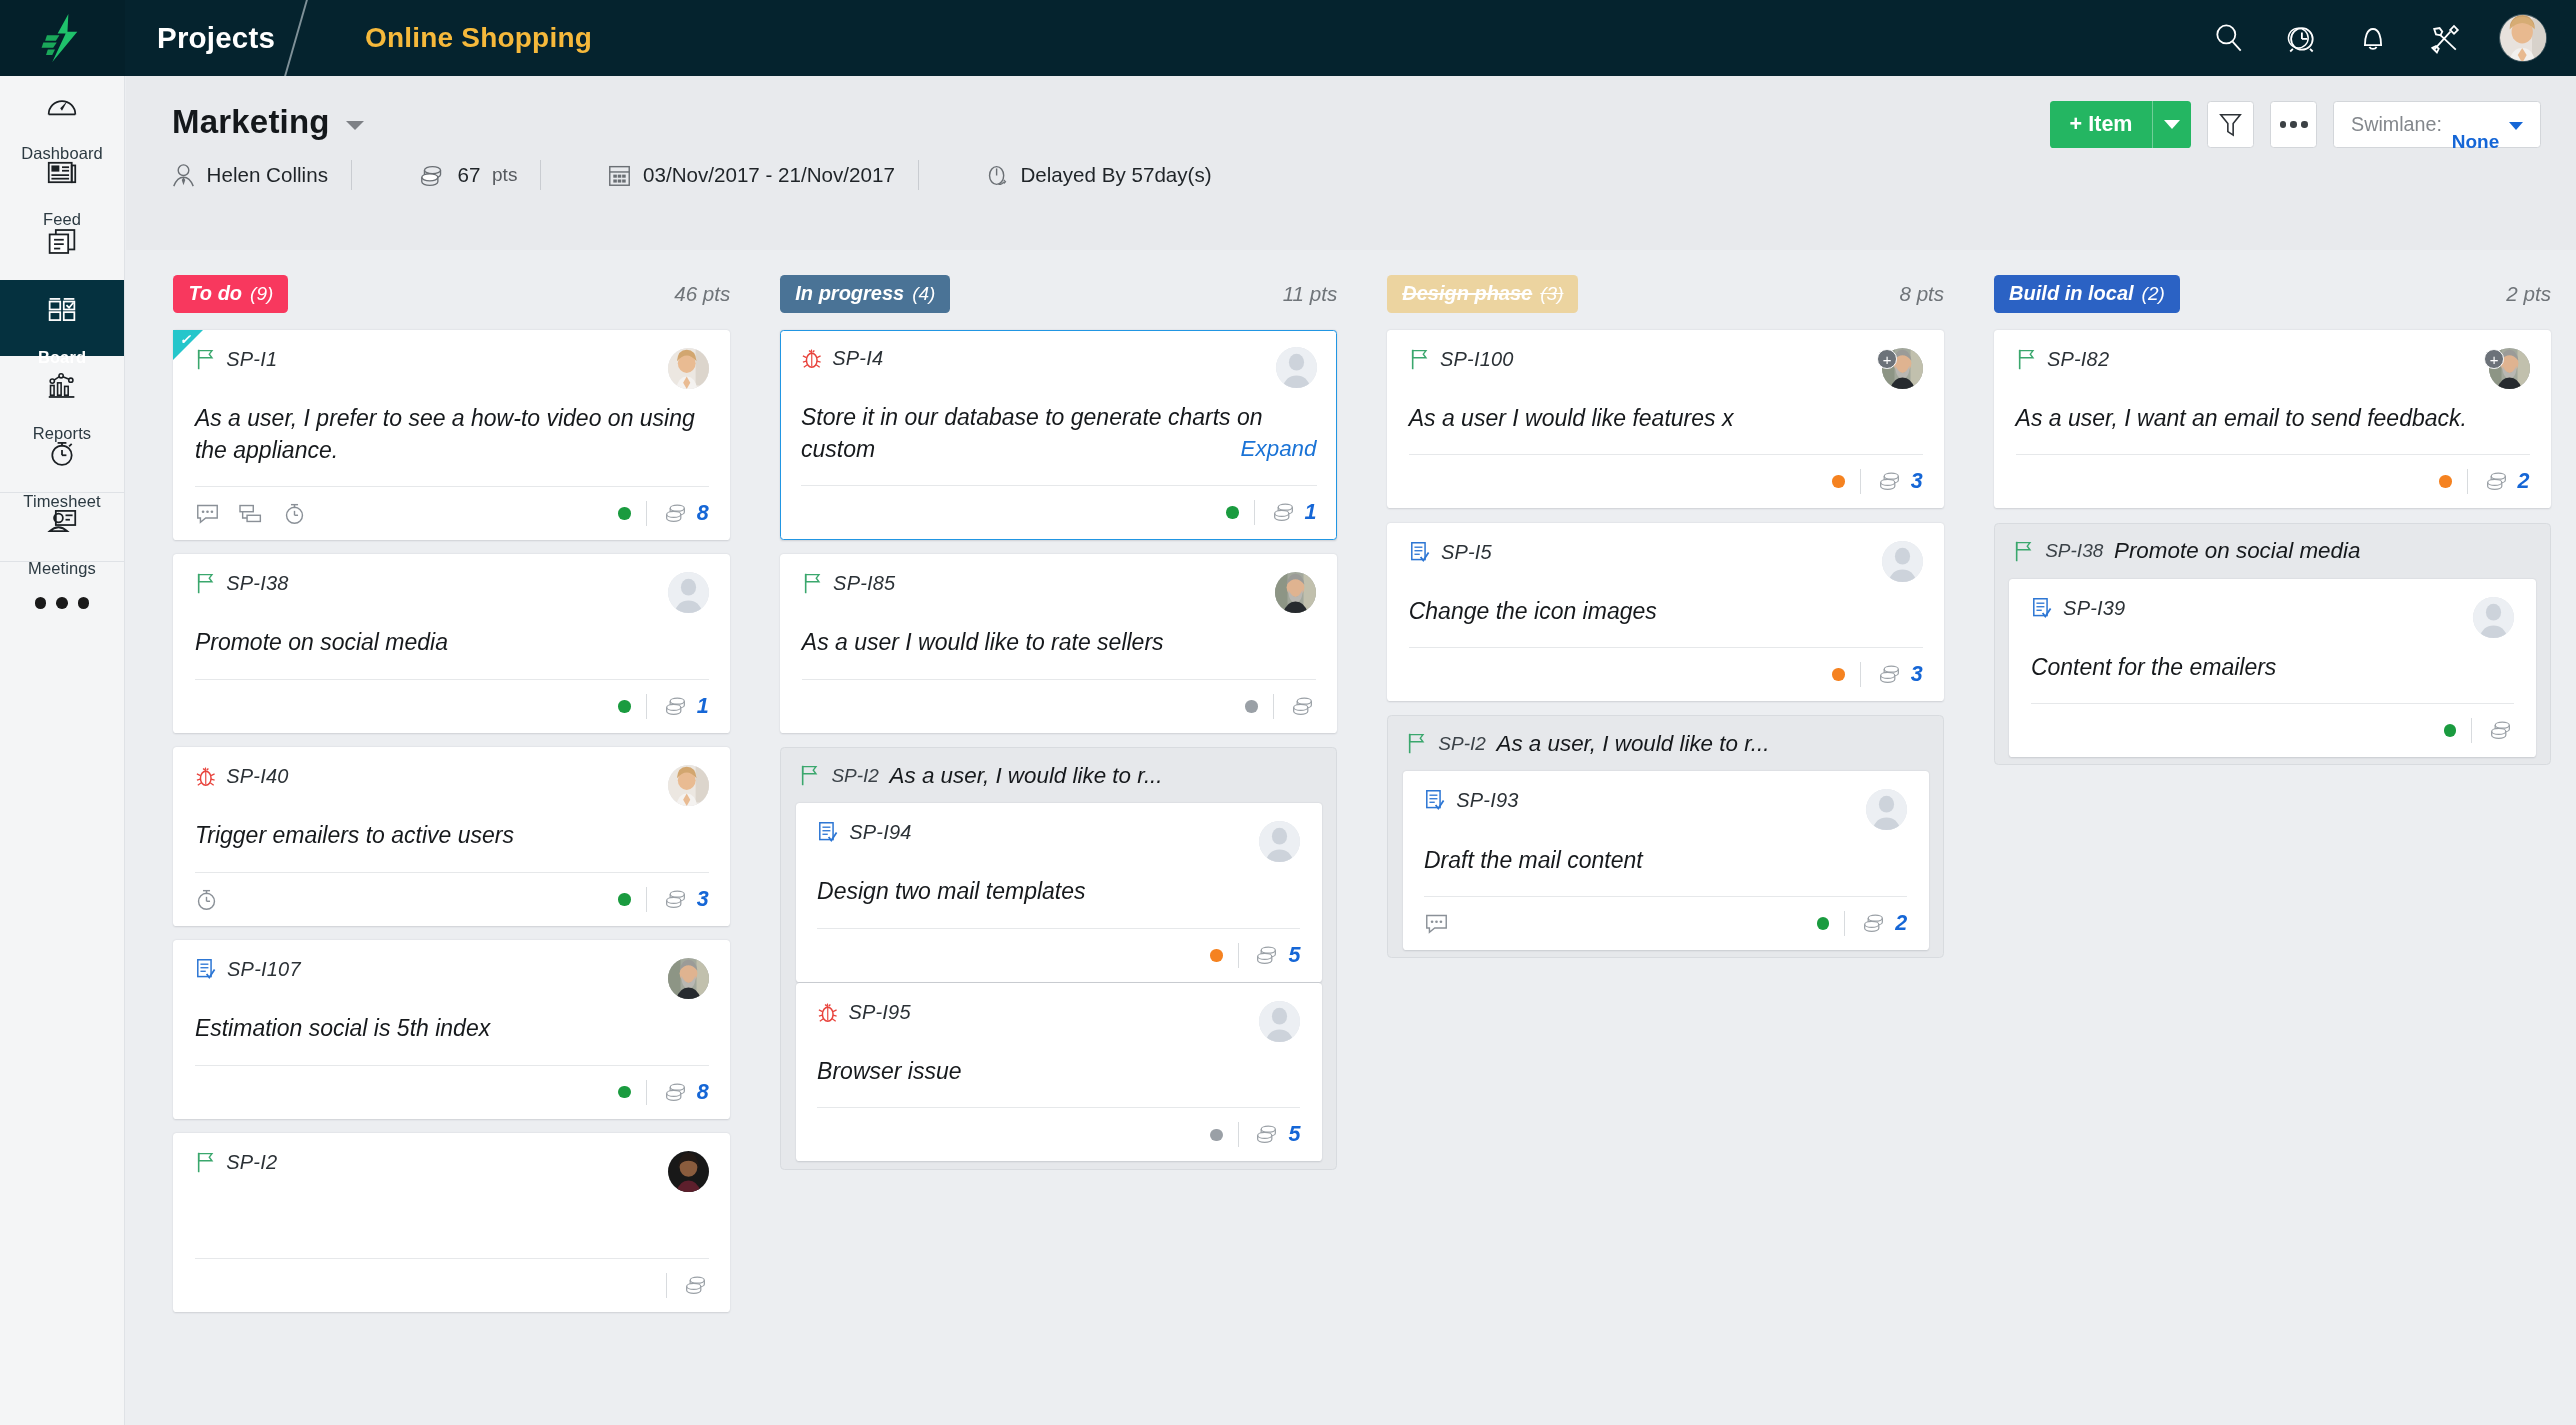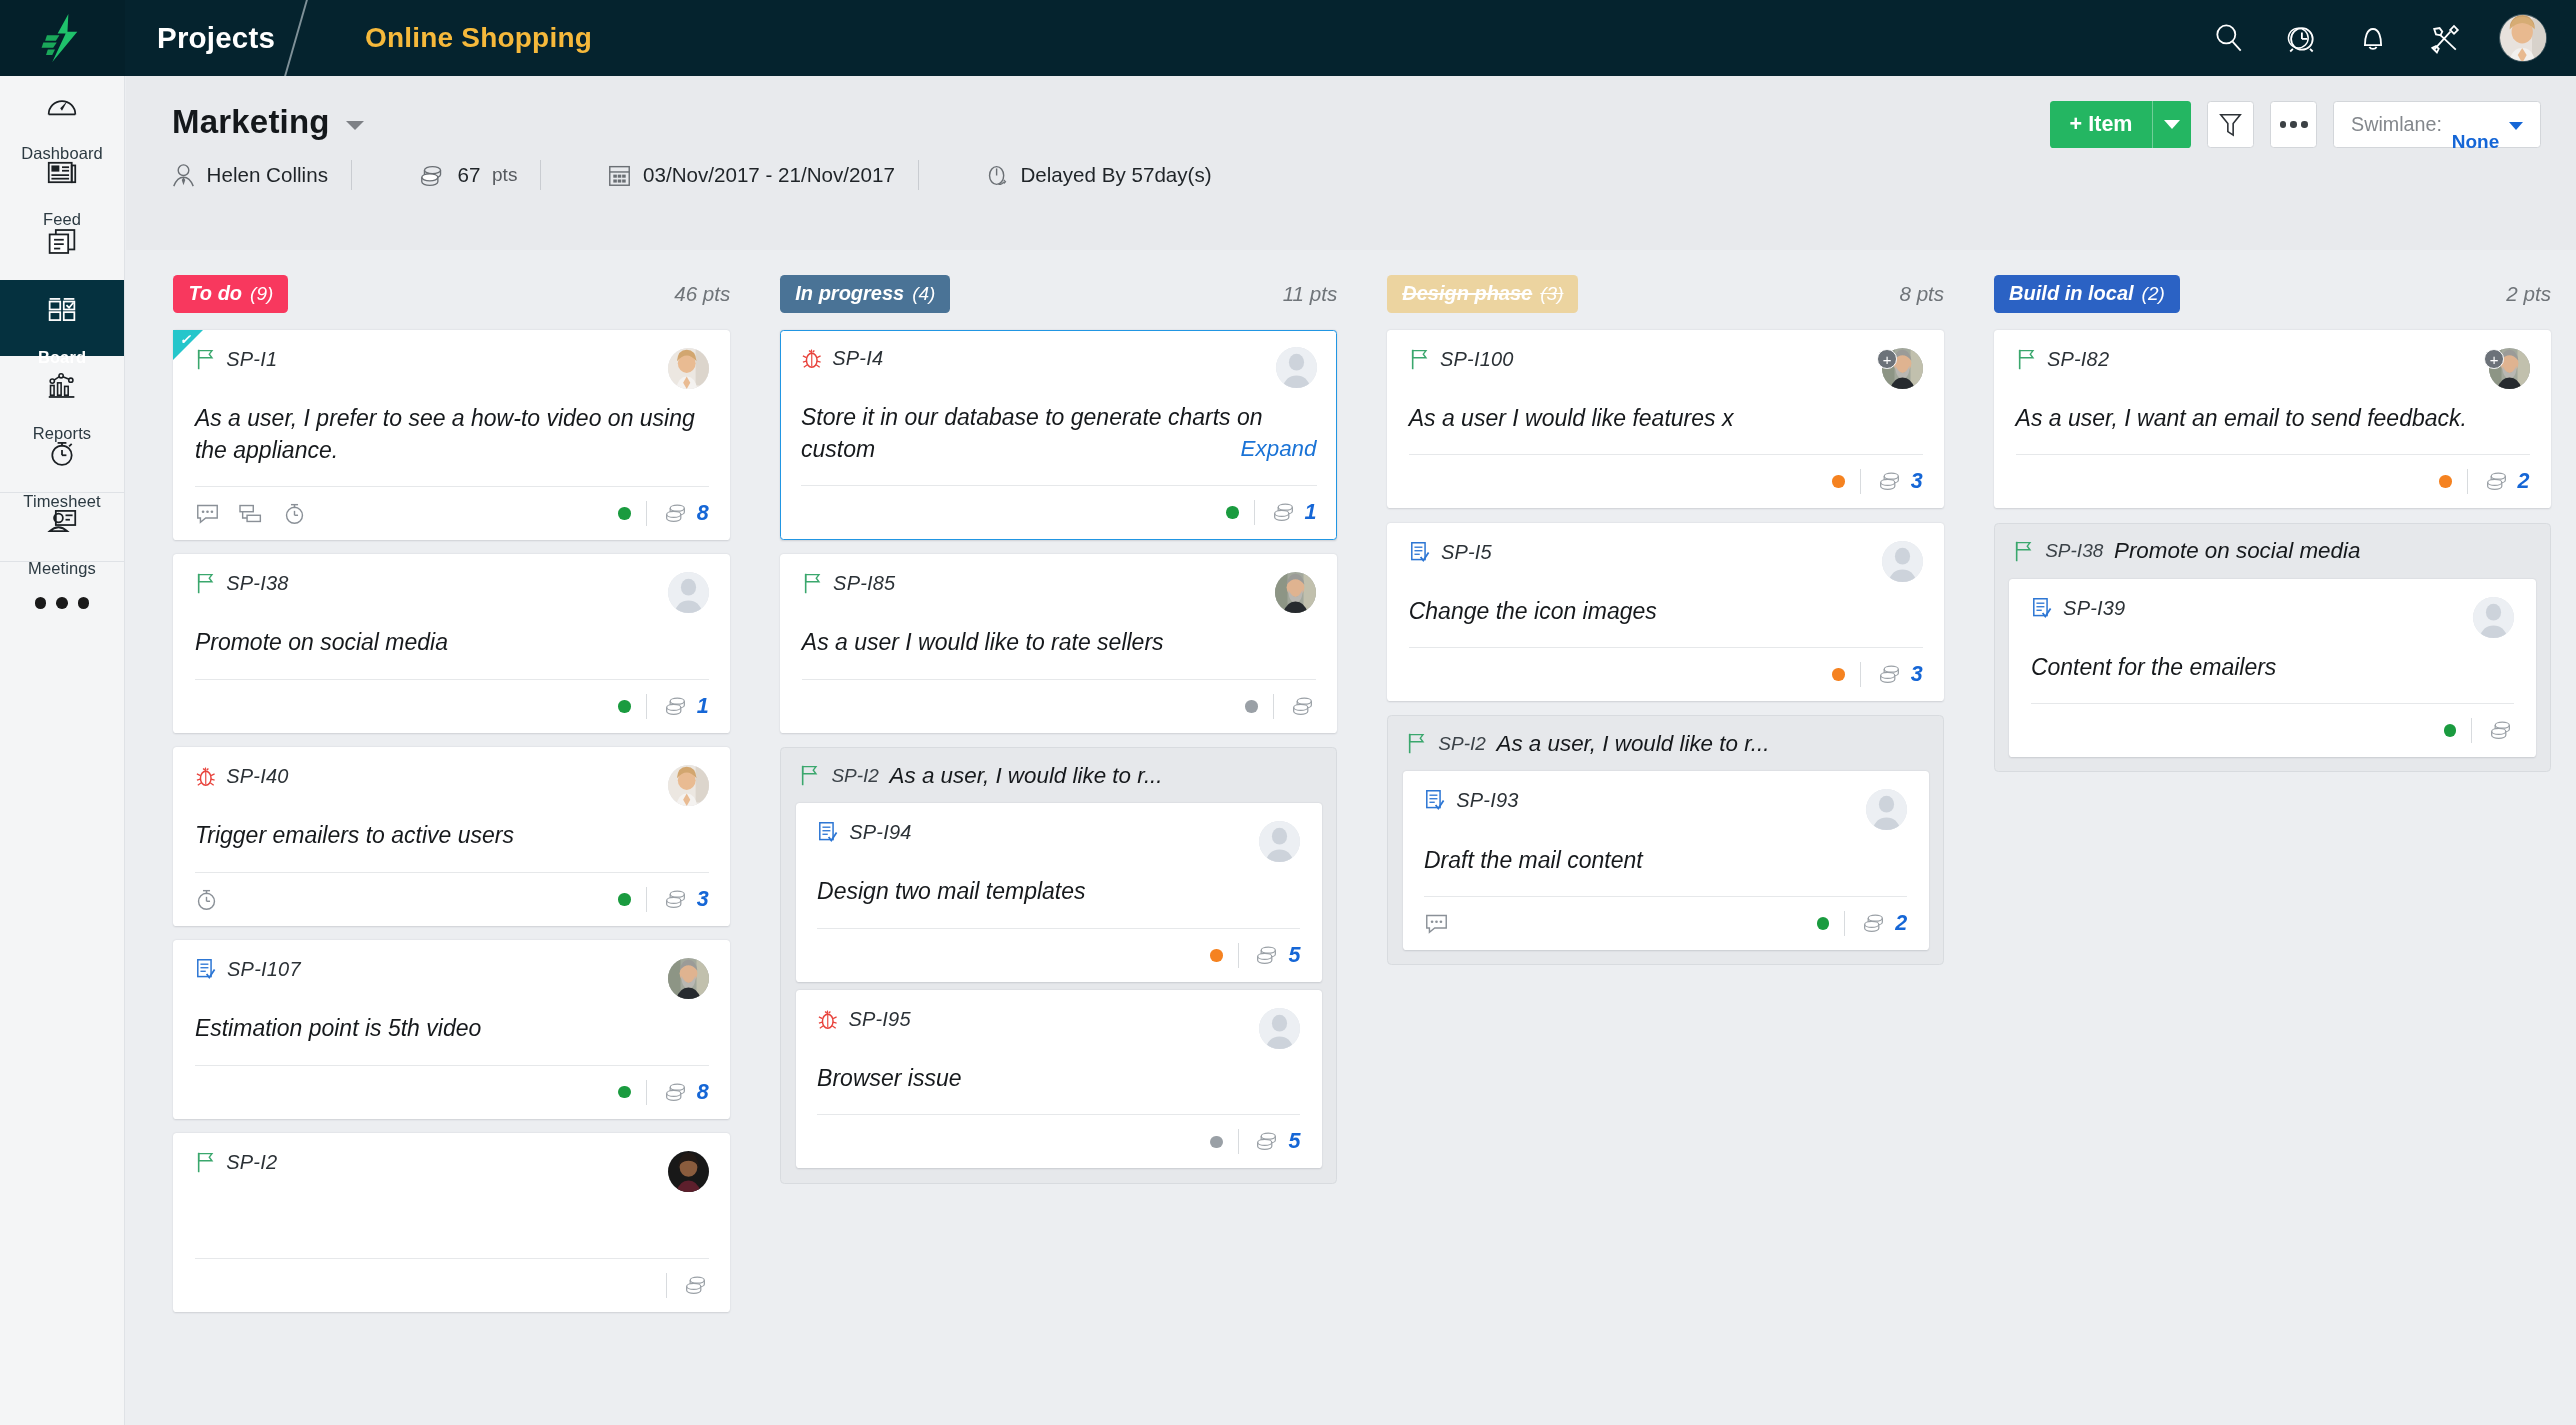--- a/index.html
+++ b/index.html
@@ -217,21 +217,21 @@
   .group {
     background: #e6e8eb; border: 0.9px solid #d8dbdf; border-radius: 4.5px;
     padding: 0 14.3px 6.3px 14.3px; margin-bottom: 14.3px;
   }
   .group-head {
     display: flex; align-items: center; gap: 10.7px;
     height: 55px; padding: 0 3.6px;
   }
   .group-id { font-size: 19px; color: #3b4248; }
   .group-title { font-size: 22.4px; color: #16191c; }
-  .group .card { margin-bottom: 8px; }
+  .group .card { margin-bottom: 1px; }
 </style>
 </head>
 <body>
 
 <div class="topbar">
   <div class="logo-box">
     <svg class="logo-glyph" viewBox="0 0 56 58">
       <path d="M34 2 L22 24 L31 24 L16 56 L44 22 L33 22 Z" fill="#1fc16b"></path>
       <path d="M10 26 L24 26 L20 32 L8 32 Z" fill="#1aa85a"></path>
       <path d="M6 34 L21 34 L17 40 L4 40 Z" fill="#1aa85a"></path>
@@ -667,21 +667,21 @@
       <rect width="46" height="46" fill="#a3a89c"></rect>
       <rect x="0" y="0" width="14" height="46" fill="#8d9585"></rect>
       <rect x="32" y="0" width="14" height="46" fill="#c1c0ad"></rect>
       <ellipse cx="23" cy="17" rx="10" ry="11" fill="#dfb390"></ellipse>
       <path d="M13 14 q10 -12 20 0 q-2 -12 -10 -12 q-8 0 -10 12 z" fill="#9b9b98"></path>
       <path d="M15 20 q8 16 16 0 q0 14 -8 14 q-8 0 -8 -14 z" fill="#b9b7b2"></path>
       <path d="M9 46 q4 -13 14 -13 q10 0 14 13 z" fill="#262a2e"></path>
     </svg></span>
       </span>
     </div>
-    <div class="card-title">Estimation point is 5th video</div>
+    <div class="card-title">Estimation social is 5th index</div>
     <div class="card-foot">
       <span class="foot-left"></span>
       <span class="foot-right">
         <span class="dot" style="background:#1a9b3f"></span>
         <span class="vline"></span>
         <span class="pts-wrap">
                 <svg width="27" height="23" viewBox="0 0 30 26">
     <ellipse cx="17" cy="7" rx="8" ry="3.4" fill="none" stroke="#9aa0a6" stroke-width="1.4"></ellipse>
     <path d="M9 7 v4.5 a8 3.4 0 0 0 16 0 v-4.5" fill="none" stroke="#9aa0a6" stroke-width="1.4"></path>
     <ellipse cx="13" cy="14" rx="8" ry="3.4" fill="#fff" stroke="#9aa0a6" stroke-width="1.4"></ellipse>

